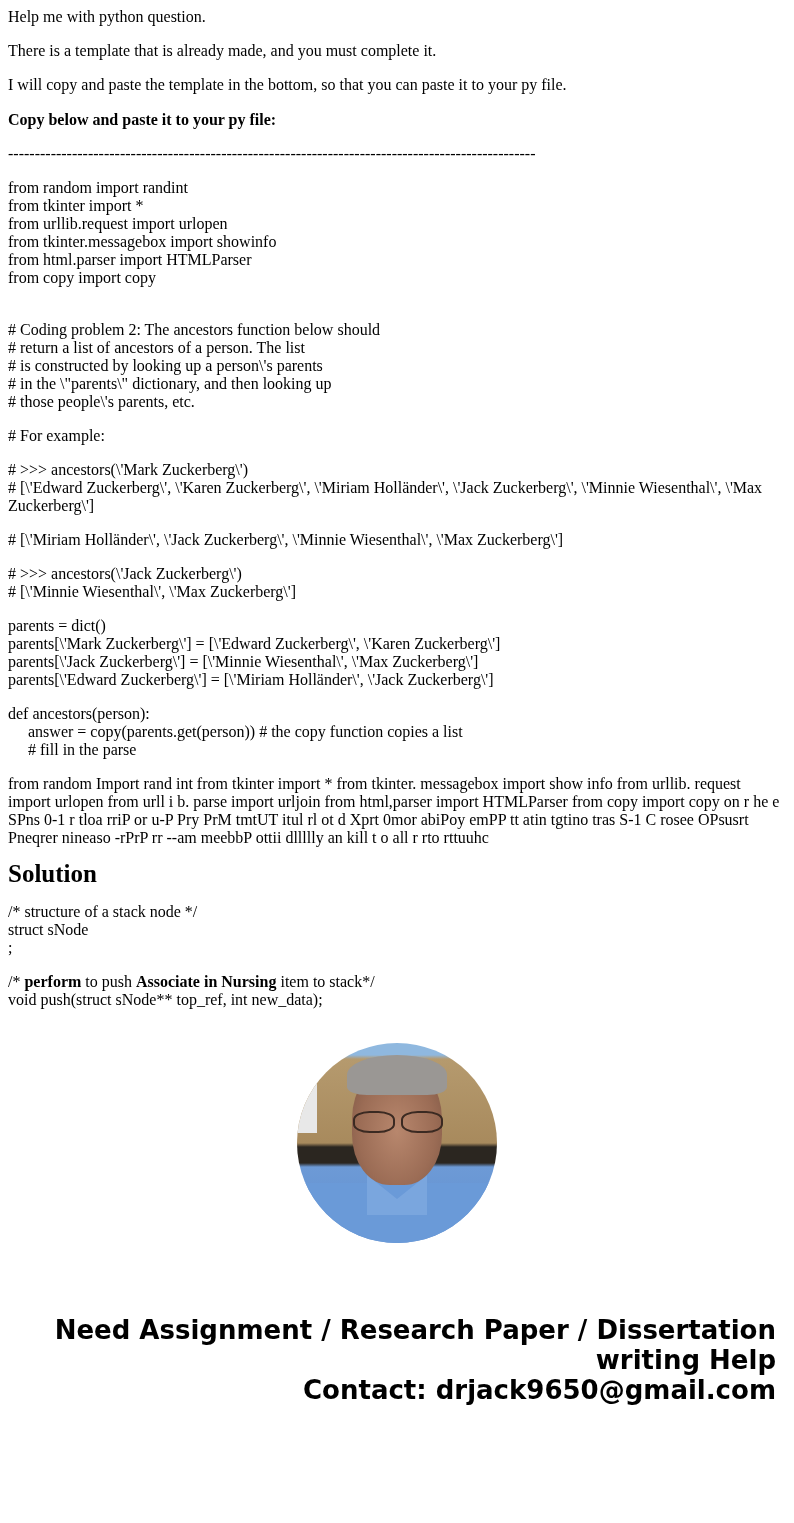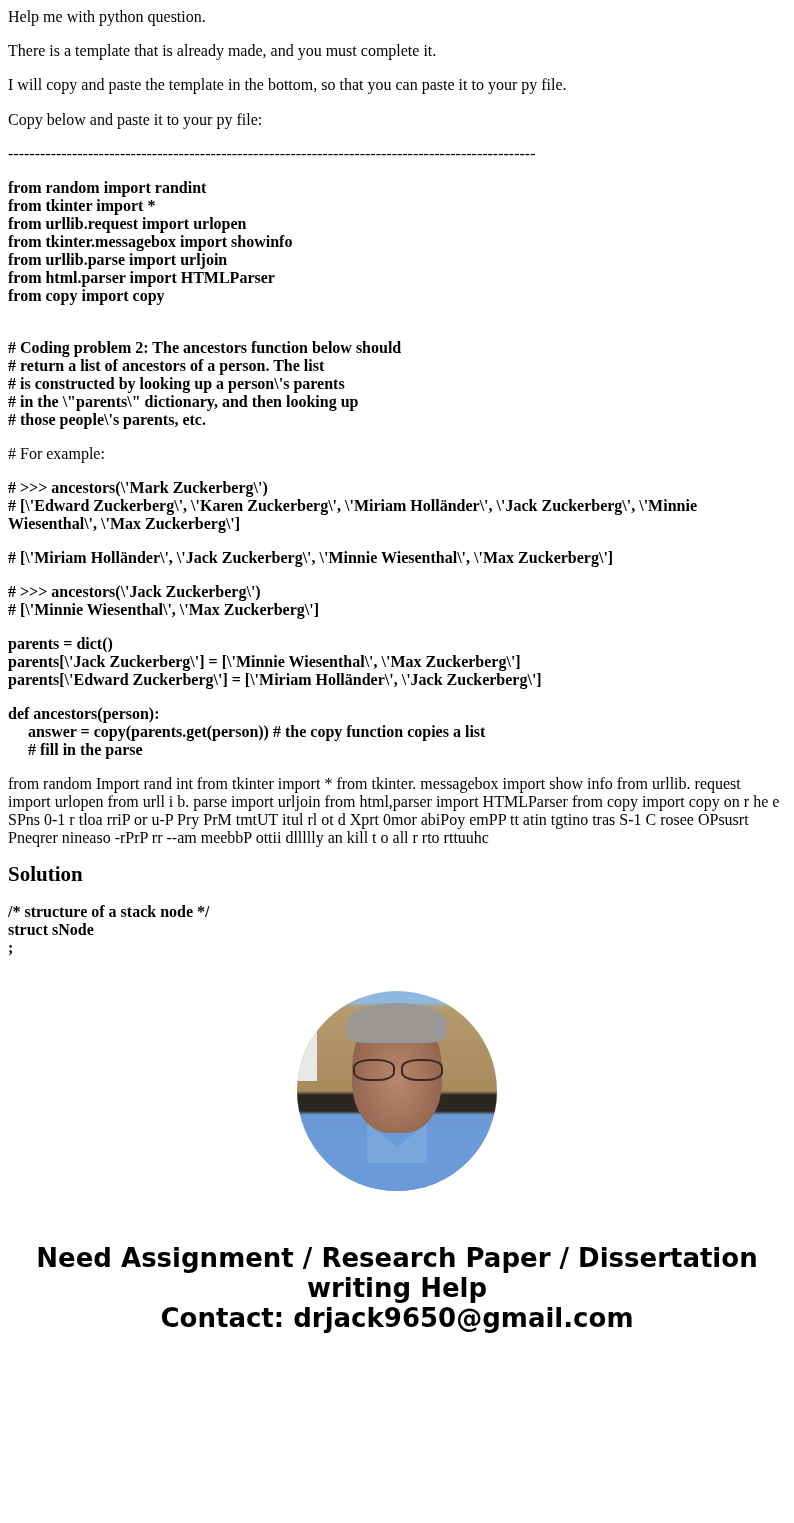--- a/index.html
+++ b/index.html
@@ -7,26 +7,26 @@
     width: 794px;
     min-height: 1523px;
     font-family: "Liberation Serif", "DejaVu Serif", serif;
     font-size: 16px;
     line-height: 18px;
     color: #000;
     position: relative;
   }
   .content { padding: 8px 8px 0 8px; }
   p { margin: 0 0 16px 0; }
-  .bold { font-weight: normal; margin-top: 17px; }
+  .bold { font-weight: bold; margin-top: 17px; }
   .codeblock { margin: 0 0 16px 0; }
-  .codeblock .line { display: block; white-space: pre-wrap; font-weight: bold; }
+  .codeblock .line { display: block; white-space: pre-wrap; }
   .gap2 { height: 34px; }
   h3 {
-    font-size: 21px;
+    font-size: 25px;
     font-weight: bold;
     margin: 10px 0 18px 0;
     line-height: 22px;
   }
   .indent { padding-left: 20px; }
   .avatar-wrap {
     display: flex;
     justify-content: center;
     margin-top: 34px;
   }
@@ -64,42 +64,41 @@
   .avatar .collar {
     position: absolute; left: 70px; top: 132px; width: 60px; height: 40px;
     background: #7aa6de;
     clip-path: polygon(0 0, 50% 60%, 100% 0, 100% 100%, 0 100%);
   }
   .promo {
     font-family: "DejaVu Sans", sans-serif;
     font-weight: bold;
     font-size: 26px;
     line-height: 30px;
-    text-align: center;
-    margin-top: 52px;
+    text-align: right;
+    margin-top: 72px;
     padding: 0 10px;
   }
 </style>
 </head>
 <body>
 
 <div class="content">
 
   <p>Help me with python question.</p>
   <p>There is a template that is already made, and you must complete it.</p>
   <p>I will copy and paste the template in the bottom, so that you can paste it to your py file.</p>
   <p class="bold">Copy below and paste it to your py file:</p>
   <p>---------------------------------------------------------------------------------------------------</p>
 
   <div class="codeblock">
     <span class="line">from random import randint</span>
     <span class="line">from tkinter import *</span>
     <span class="line">from urllib.request import urlopen</span>
     <span class="line">from tkinter.messagebox import showinfo</span>
-    <span class="line">from urllib.parse import urljoin</span>
     <span class="line">from html.parser import HTMLParser</span>
     <span class="line">from copy import copy</span>
   </div>
   <div class="gap2" style="height:18px;"></div>
 
   <div class="codeblock">
     <span class="line"># Coding problem 2: The ancestors function below should</span>
     <span class="line"># return a list of ancestors of a person. The list</span>
     <span class="line"># is constructed by looking up a person\'s parents</span>
     <span class="line"># in the \"parents\" dictionary, and then looking up</span>
@@ -115,40 +114,45 @@
   <div class="codeblock">
     <span class="line"># [\'Miriam Holländer\', \'Jack Zuckerberg\', \'Minnie Wiesenthal\', \'Max Zuckerberg\']</span>
   </div>
   <div class="codeblock">
     <span class="line"># &gt;&gt;&gt; ancestors(\'Jack Zuckerberg\')</span>
     <span class="line"># [\'Minnie Wiesenthal\', \'Max Zuckerberg\']</span>
   </div>
 
   <div class="codeblock">
     <span class="line">parents = dict()</span>
+    <span class="line">parents[\'Mark Zuckerberg\'] = [\'Edward Zuckerberg\', \'Karen Zuckerberg\']</span>
     <span class="line">parents[\'Jack Zuckerberg\'] = [\'Minnie Wiesenthal\', \'Max Zuckerberg\']</span>
     <span class="line">parents[\'Edward Zuckerberg\'] = [\'Miriam Holländer\', \'Jack Zuckerberg\']</span>
   </div>
 
   <div class="codeblock">
     <span class="line">def ancestors(person):</span>
     <span class="line indent">answer = copy(parents.get(person)) # the copy function copies a list</span>
     <span class="line indent"># fill in the parse</span>
   </div>
 
   <p>from random Import rand int from tkinter import * from tkinter. messagebox import show info from urllib. request import urlopen from urll i b. parse import urljoin from html,parser import HTMLParser from copy import copy on r he e SPns 0-1 r tloa rriP or u-P Pry PrM tmtUT itul rl ot d Xprt 0mor abiPoy emPP tt atin tgtino tras S-1 C rosee OPsusrt Pneqrer nineaso -rPrP rr --am meebbP ottii dllllly an kill t o all r rto rttuuhc</p>
 
   <h3>Solution</h3>
 
   <div class="codeblock">
     <span class="line">/* structure of a stack node */</span>
     <span class="line">struct sNode</span>
     <span class="line">;</span>
   </div>
 
+  <div class="codeblock">
+    <span class="line"><span>/* </span><b>perform</b><span> to push </span><b>Associate in Nursing</b><span> item to stack*/</span></span>
+    <span class="line">void push(struct sNode** top_ref, int new_data);</span>
+  </div>
 
   <div class="avatar-wrap">
     <div class="avatar">
       <div class="bg-left"></div>
       <div class="shirt"></div>
       <div class="collar"></div>
       <div class="head"></div>
       <div class="hair"></div>
       <div class="glasses-l"></div>
       <div class="glasses-r"></div>

